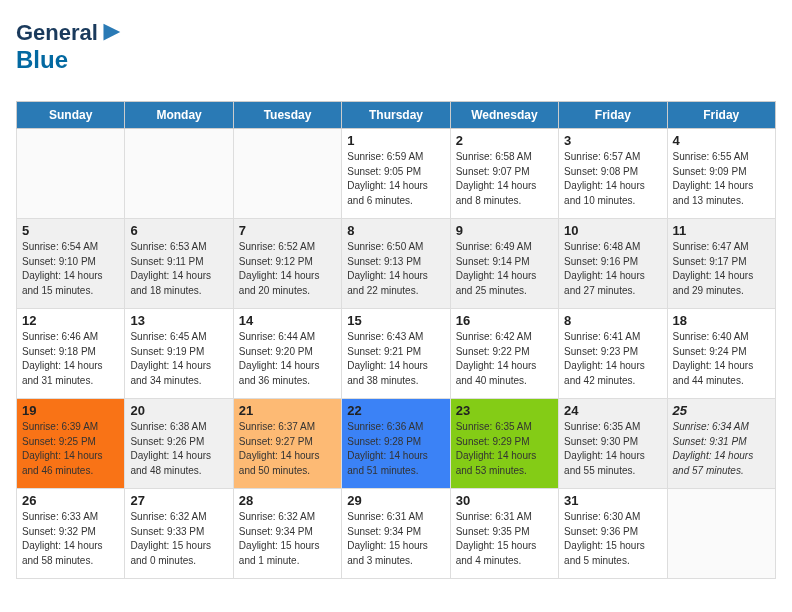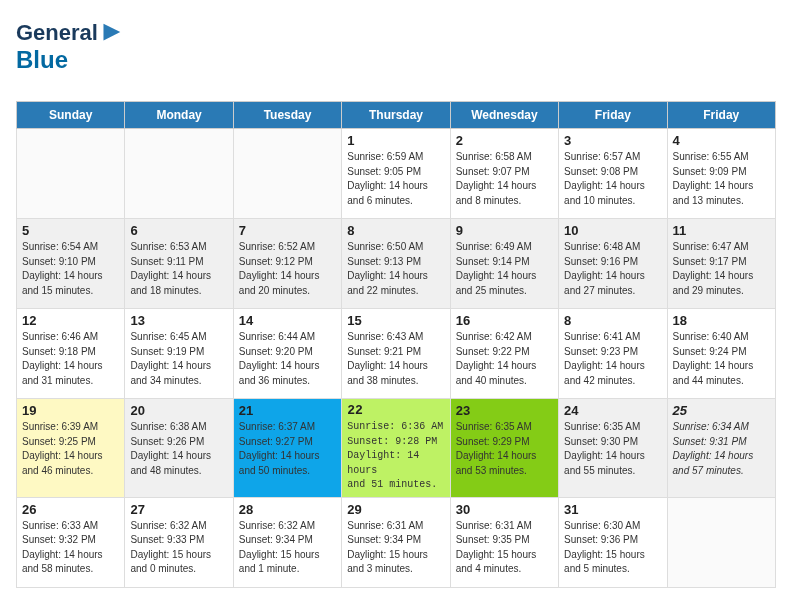--- a/index.html
+++ b/index.html
@@ -191,33 +191,33 @@
         <td>
           <span class="day-num">8</span>
           <div class="day-info">Sunrise: 6:41 AM<br>Sunset: 9:23 PM<br>Daylight: 14 hours<br>and 42 minutes.</div>
         </td>
         <td>
           <span class="day-num">18</span>
           <div class="day-info">Sunrise: 6:40 AM<br>Sunset: 9:24 PM<br>Daylight: 14 hours<br>and 44 minutes.</div>
         </td>
       </tr>
       <tr>
-        <td style="background: #fef9c3;">
+        <td style="background: #f97316;">
           <span class="day-num">19</span>
           <div class="day-info">Sunrise: 6:39 AM<br>Sunset: 9:25 PM<br>Daylight: 14 hours<br>and 46 minutes.</div>
         </td>
         <td style="background: rgb(240, 240, 240);">
           <span class="day-num">20</span>
           <div class="day-info">Sunrise: 6:38 AM<br>Sunset: 9:26 PM<br>Daylight: 14 hours<br>and 48 minutes.</div>
         </td>
-        <td style="background: #0ea5e9;">
+        <td style="background: #fdba74;">
           <span class="day-num">21</span>
           <div class="day-info">Sunrise: 6:37 AM<br>Sunset: 9:27 PM<br>Daylight: 14 hours<br>and 50 minutes.</div>
         </td>
-        <td style="background: #bef264; font-family: Liberation Mono, monospace;">
+        <td style="background: #3b82f6;">
           <span class="day-num">22</span>
           <div class="day-info">Sunrise: 6:36 AM<br>Sunset: 9:28 PM<br>Daylight: 14 hours<br>and 51 minutes.</div>
         </td>
         <td style="background: #84cc16;">
           <span class="day-num">23</span>
           <div class="day-info">Sunrise: 6:35 AM<br>Sunset: 9:29 PM<br>Daylight: 14 hours<br>and 53 minutes.</div>
         </td>
         <td style="background: rgb(240, 240, 240);">
           <span class="day-num">24</span>
           <div class="day-info">Sunrise: 6:35 AM<br>Sunset: 9:30 PM<br>Daylight: 14 hours<br>and 55 minutes.</div>

